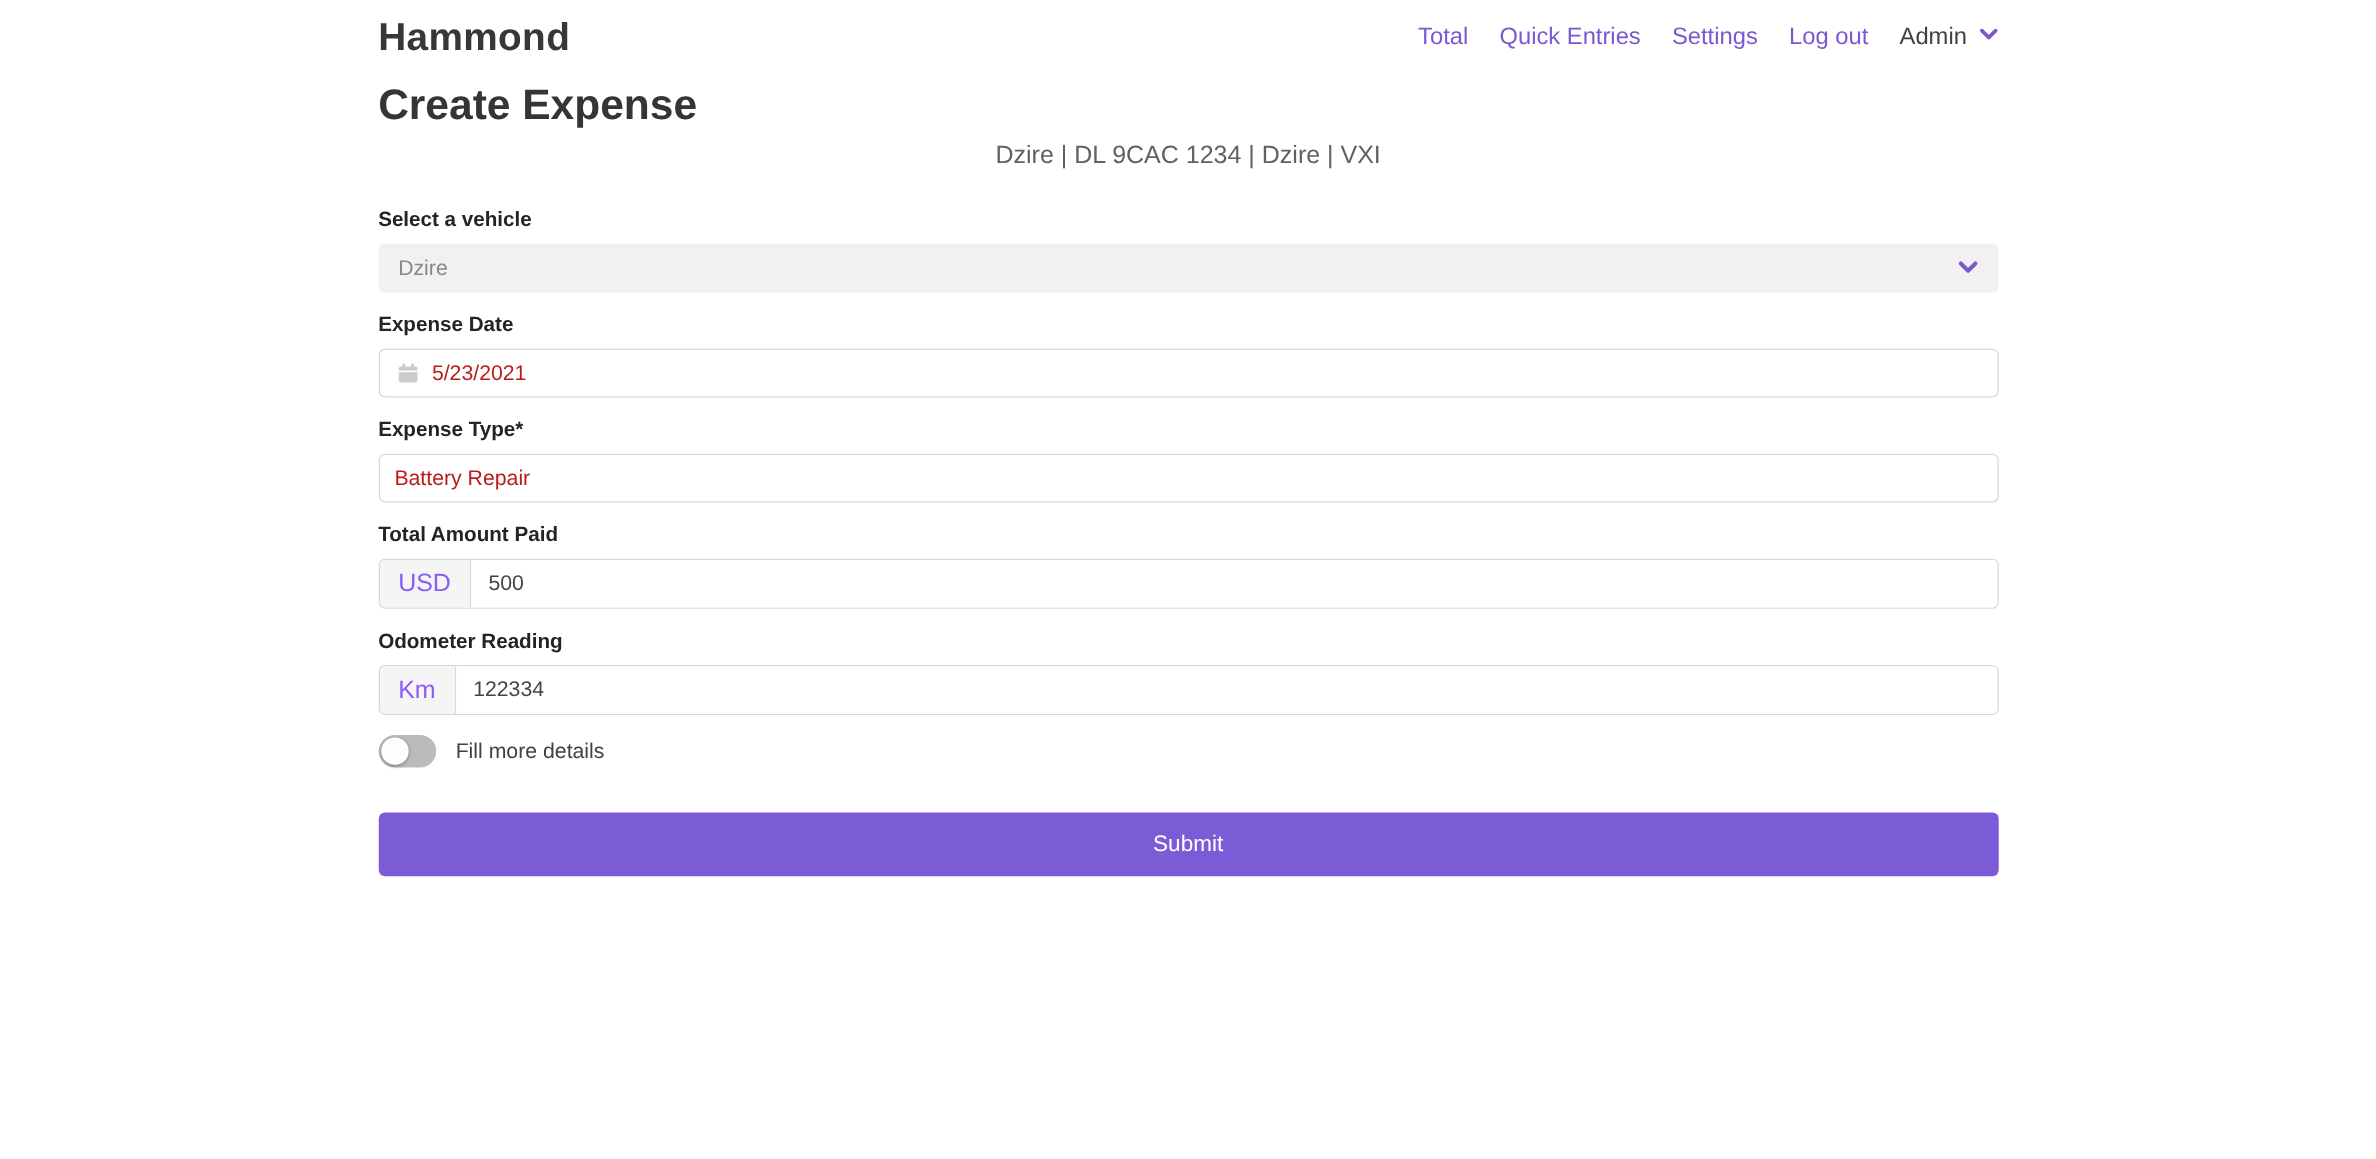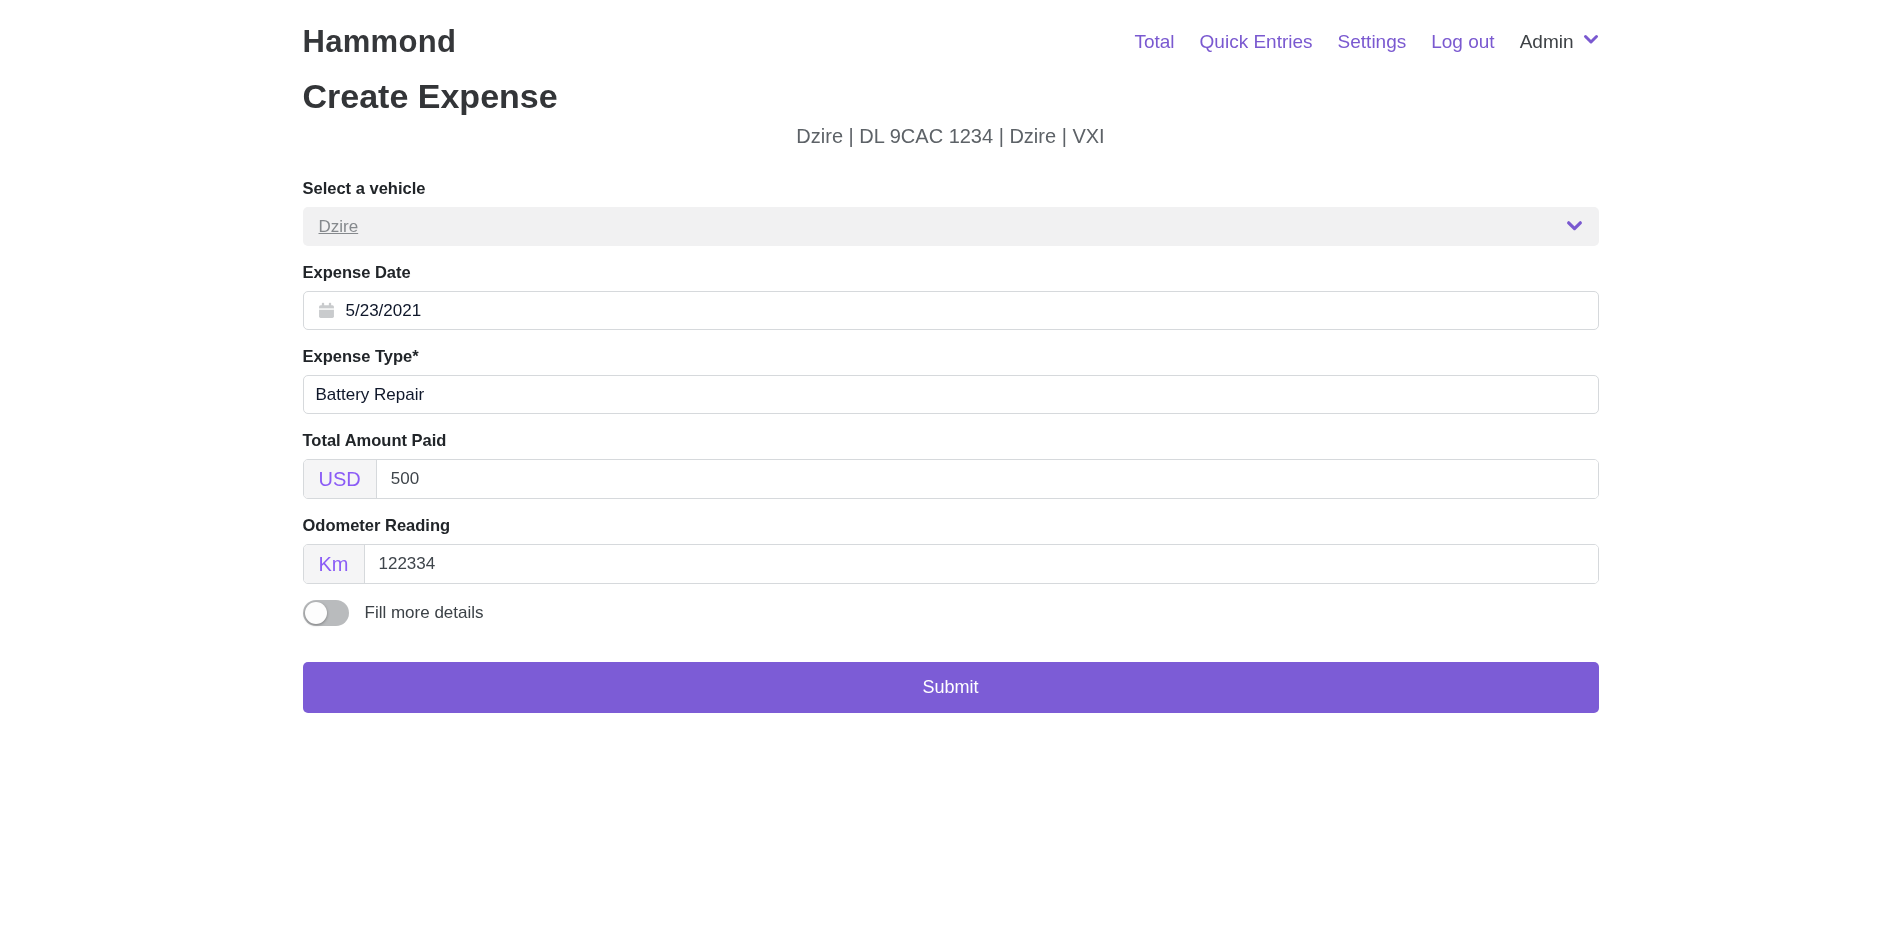--- a/index.html
+++ b/index.html
@@ -15,21 +15,21 @@
   }
   body { min-height: 927px; width: 1901px; overflow-x: hidden; }
 
   .container {
     max-width: 1320px;
     margin: 0 auto;
     padding: 0 12px;
   }
 
   
-  header { padding: 24px 0 16px; background: #fff; }
+  header { padding: 12px 0 16px; background: #fff; }
   .header-inner {
     display: flex;
     justify-content: space-between;
     align-items: center;
   }
   .brand {
     font-size: 31px;
     font-weight: 800;
     color: #35373a;
     letter-spacing: 0.3px;
@@ -89,40 +89,39 @@
     justify-content: space-between;
     height: 39px;
     background: #f1f1f2;
     border-radius: 5px;
     padding: 0 16px;
     cursor: pointer;
   }
   .select-box .select-value {
     font-size: 17px;
     color: #85898d;
-    text-decoration: underline;
   }
   .select-box svg { display: block; }
 
   .text-field {
     display: flex;
     align-items: center;
     height: 39px;
     border: 1px solid #d6d9dc;
     border-radius: 5px;
     background: #fff;
   }
   .text-field input {
     flex: 1;
     border: none;
     outline: none;
     background: transparent;
     font-family: inherit;
     font-size: 17px;
-    color: #0f172a;
+    color: #b91c1c;
     padding: 0 12px;
     height: 100%;
   }
   .cal-icon { margin-left: 14px; display: flex; }
   .date-variant input { padding-left: 11px; }
 
   .group {
     display: flex;
     height: 40px;
     border: 1px solid #d6d9dc;

